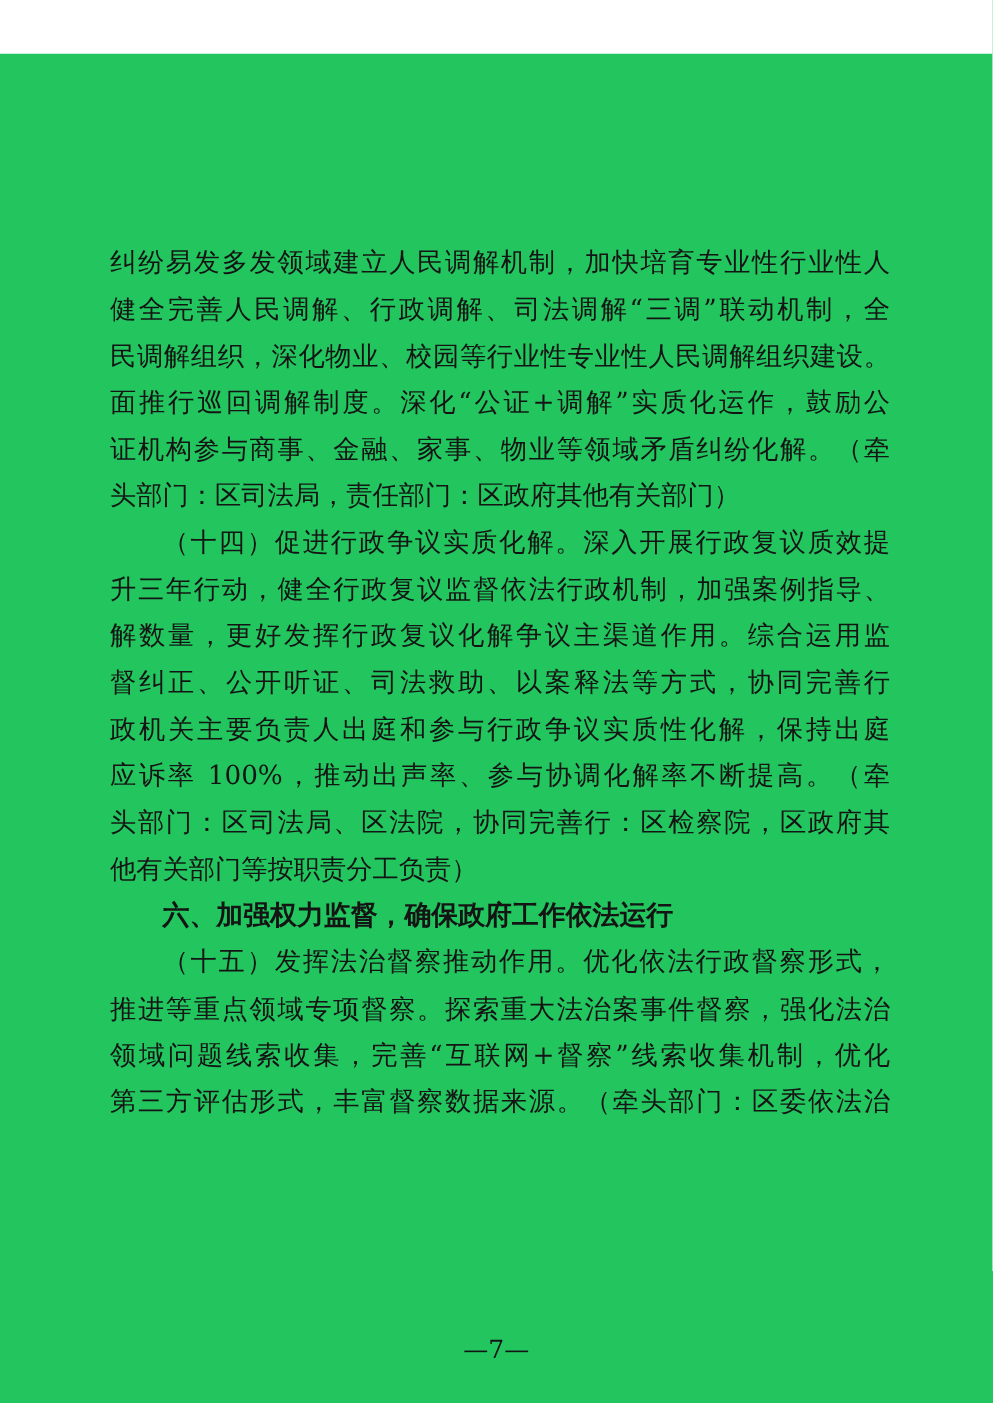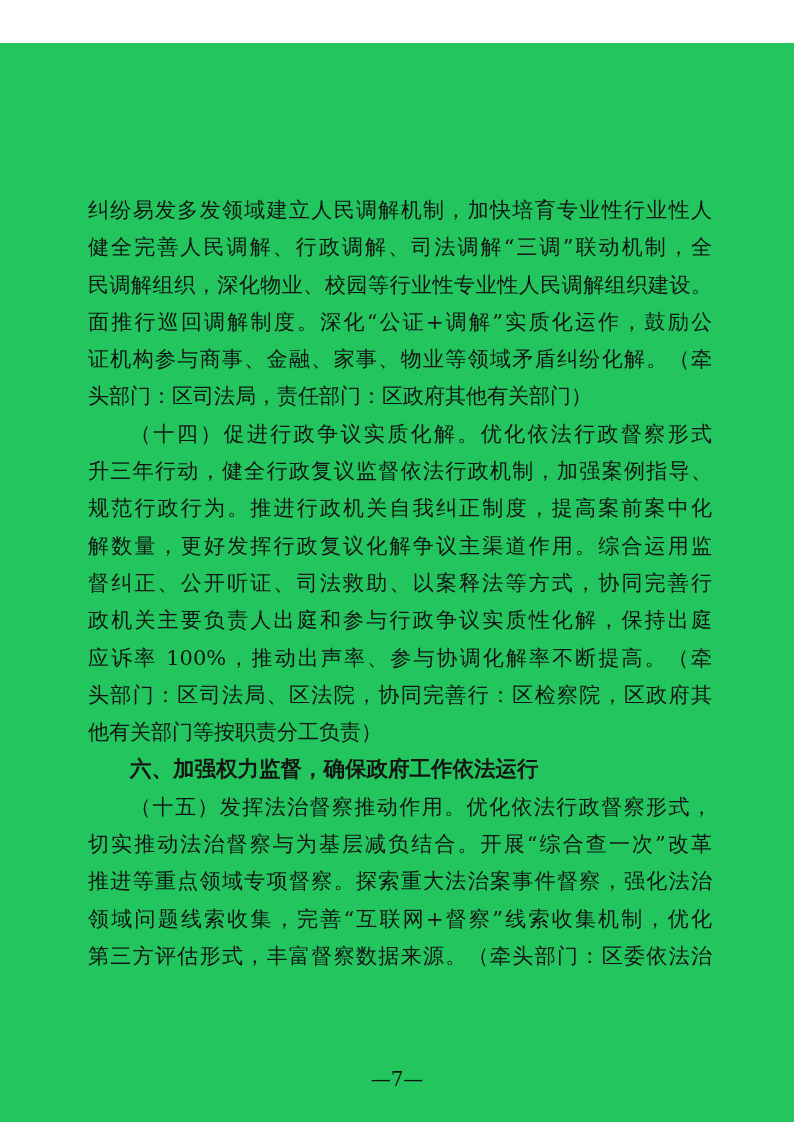--- a/index.html
+++ b/index.html
@@ -57,30 +57,28 @@
 <body>
 
 <div class="page">
   <div class="content" id="content">
       <div class="line j">纠纷易发多发领域建立人民调解机制，加快培育专业性行业性人</div>
       <div class="line j">健全完善人民调解、行政调解、司法调解“三调”联动机制，全</div>
       <div class="line j">民调解组织，深化物业、校园等行业性专业性人民调解组织建设。</div>
       <div class="line j">面推行巡回调解制度。深化“公证+调解”实质化运作，鼓励公</div>
       <div class="line j">证机构参与商事、金融、家事、物业等领域矛盾纠纷化解。（牵</div>
       <div class="line">头部门：区司法局，责任部门：区政府其他有关部门）</div>
-      <div class="line j indent">（十四）促进行政争议实质化解。优化依法行政督察形式</div>
+      <div class="line j indent">（十四）促进行政争议实质化解。深入开展行政复议质效提</div>
       <div class="line j">升三年行动，健全行政复议监督依法行政机制，加强案例指导、</div>
-      <div class="line j">规范行政行为。推进行政机关自我纠正制度，提高案前案中化</div>
       <div class="line j">解数量，更好发挥行政复议化解争议主渠道作用。综合运用监</div>
       <div class="line j">督纠正、公开听证、司法救助、以案释法等方式，协同完善行</div>
       <div class="line j">政机关主要负责人出庭和参与行政争议实质性化解，保持出庭</div>
       <div class="line j">应诉率 100%，推动出声率、参与协调化解率不断提高。（牵</div>
       <div class="line j">头部门：区司法局、区法院，协同完善行：区检察院，区政府其</div>
       <div class="line">他有关部门等按职责分工负责）</div>
       <div class="line indent bold">六、加强权力监督，确保政府工作依法运行</div>
       <div class="line j indent">（十五）发挥法治督察推动作用。优化依法行政督察形式，</div>
-      <div class="line j">切实推动法治督察与为基层减负结合。开展“综合查一次”改革</div>
       <div class="line j">推进等重点领域专项督察。探索重大法治案事件督察，强化法治</div>
       <div class="line j">领域问题线索收集，完善“互联网+督察”线索收集机制，优化</div>
       <div class="line j">第三方评估形式，丰富督察数据来源。（牵头部门：区委依法治</div>
     </div>
   <div class="footer">—7—</div>
 </div>
 
 </body></html>

